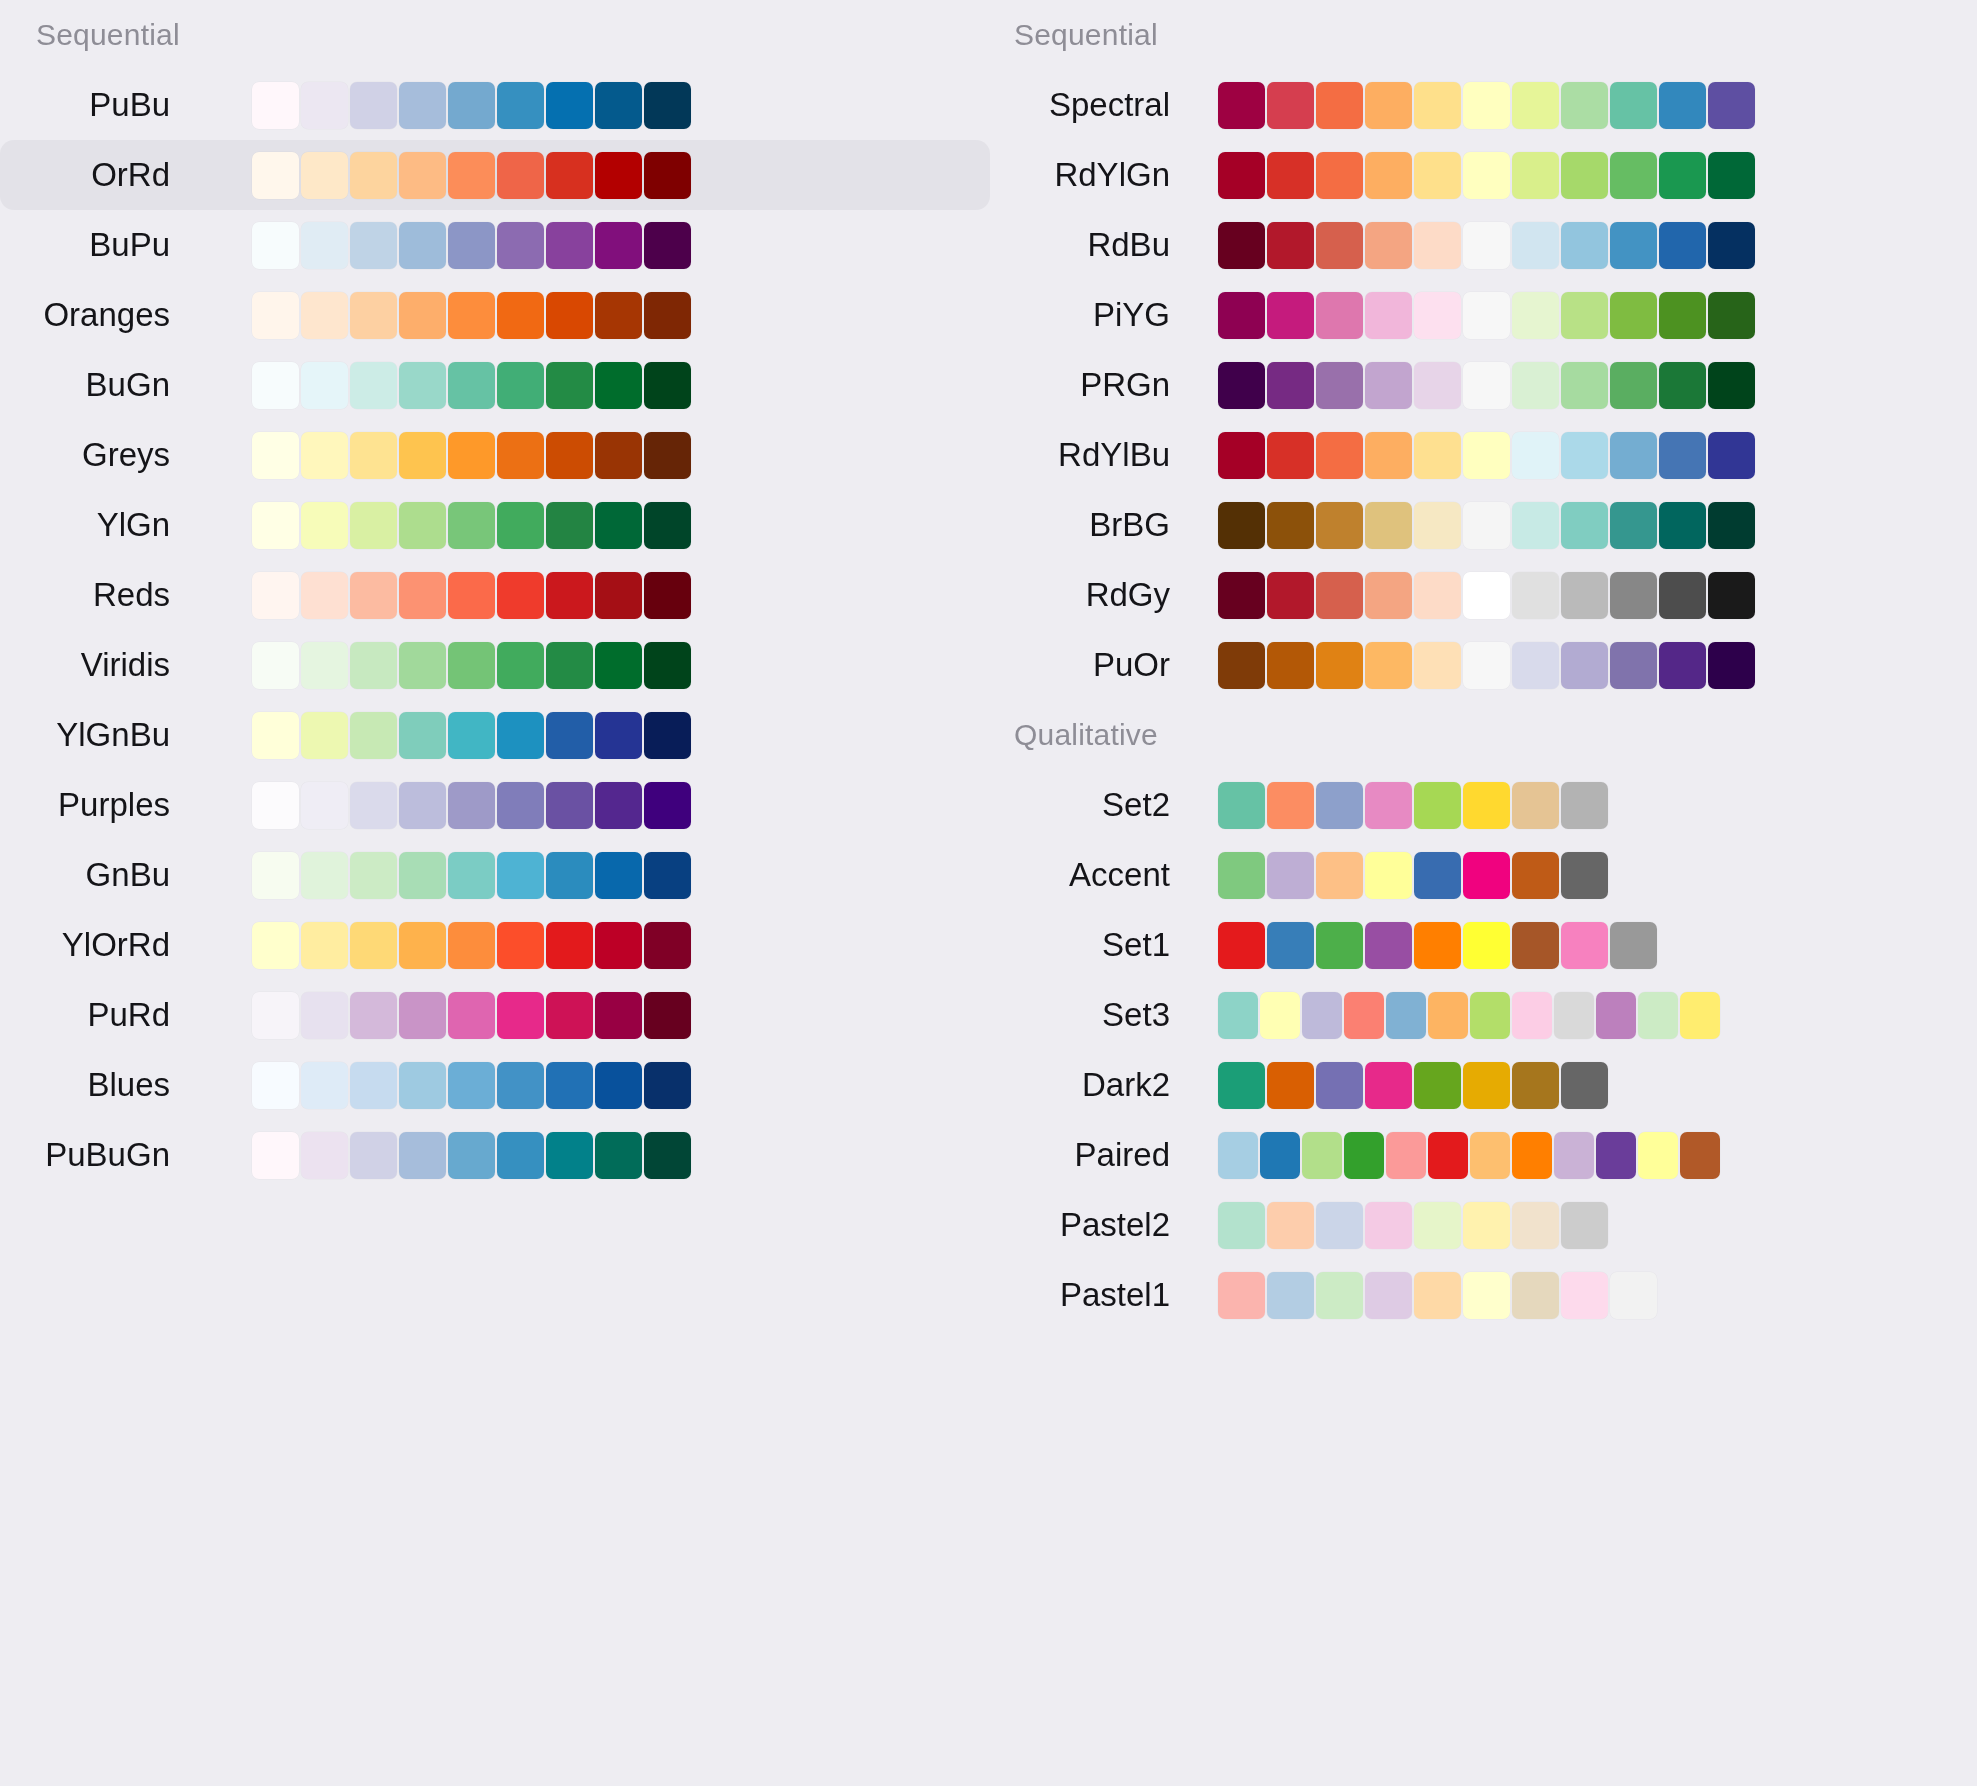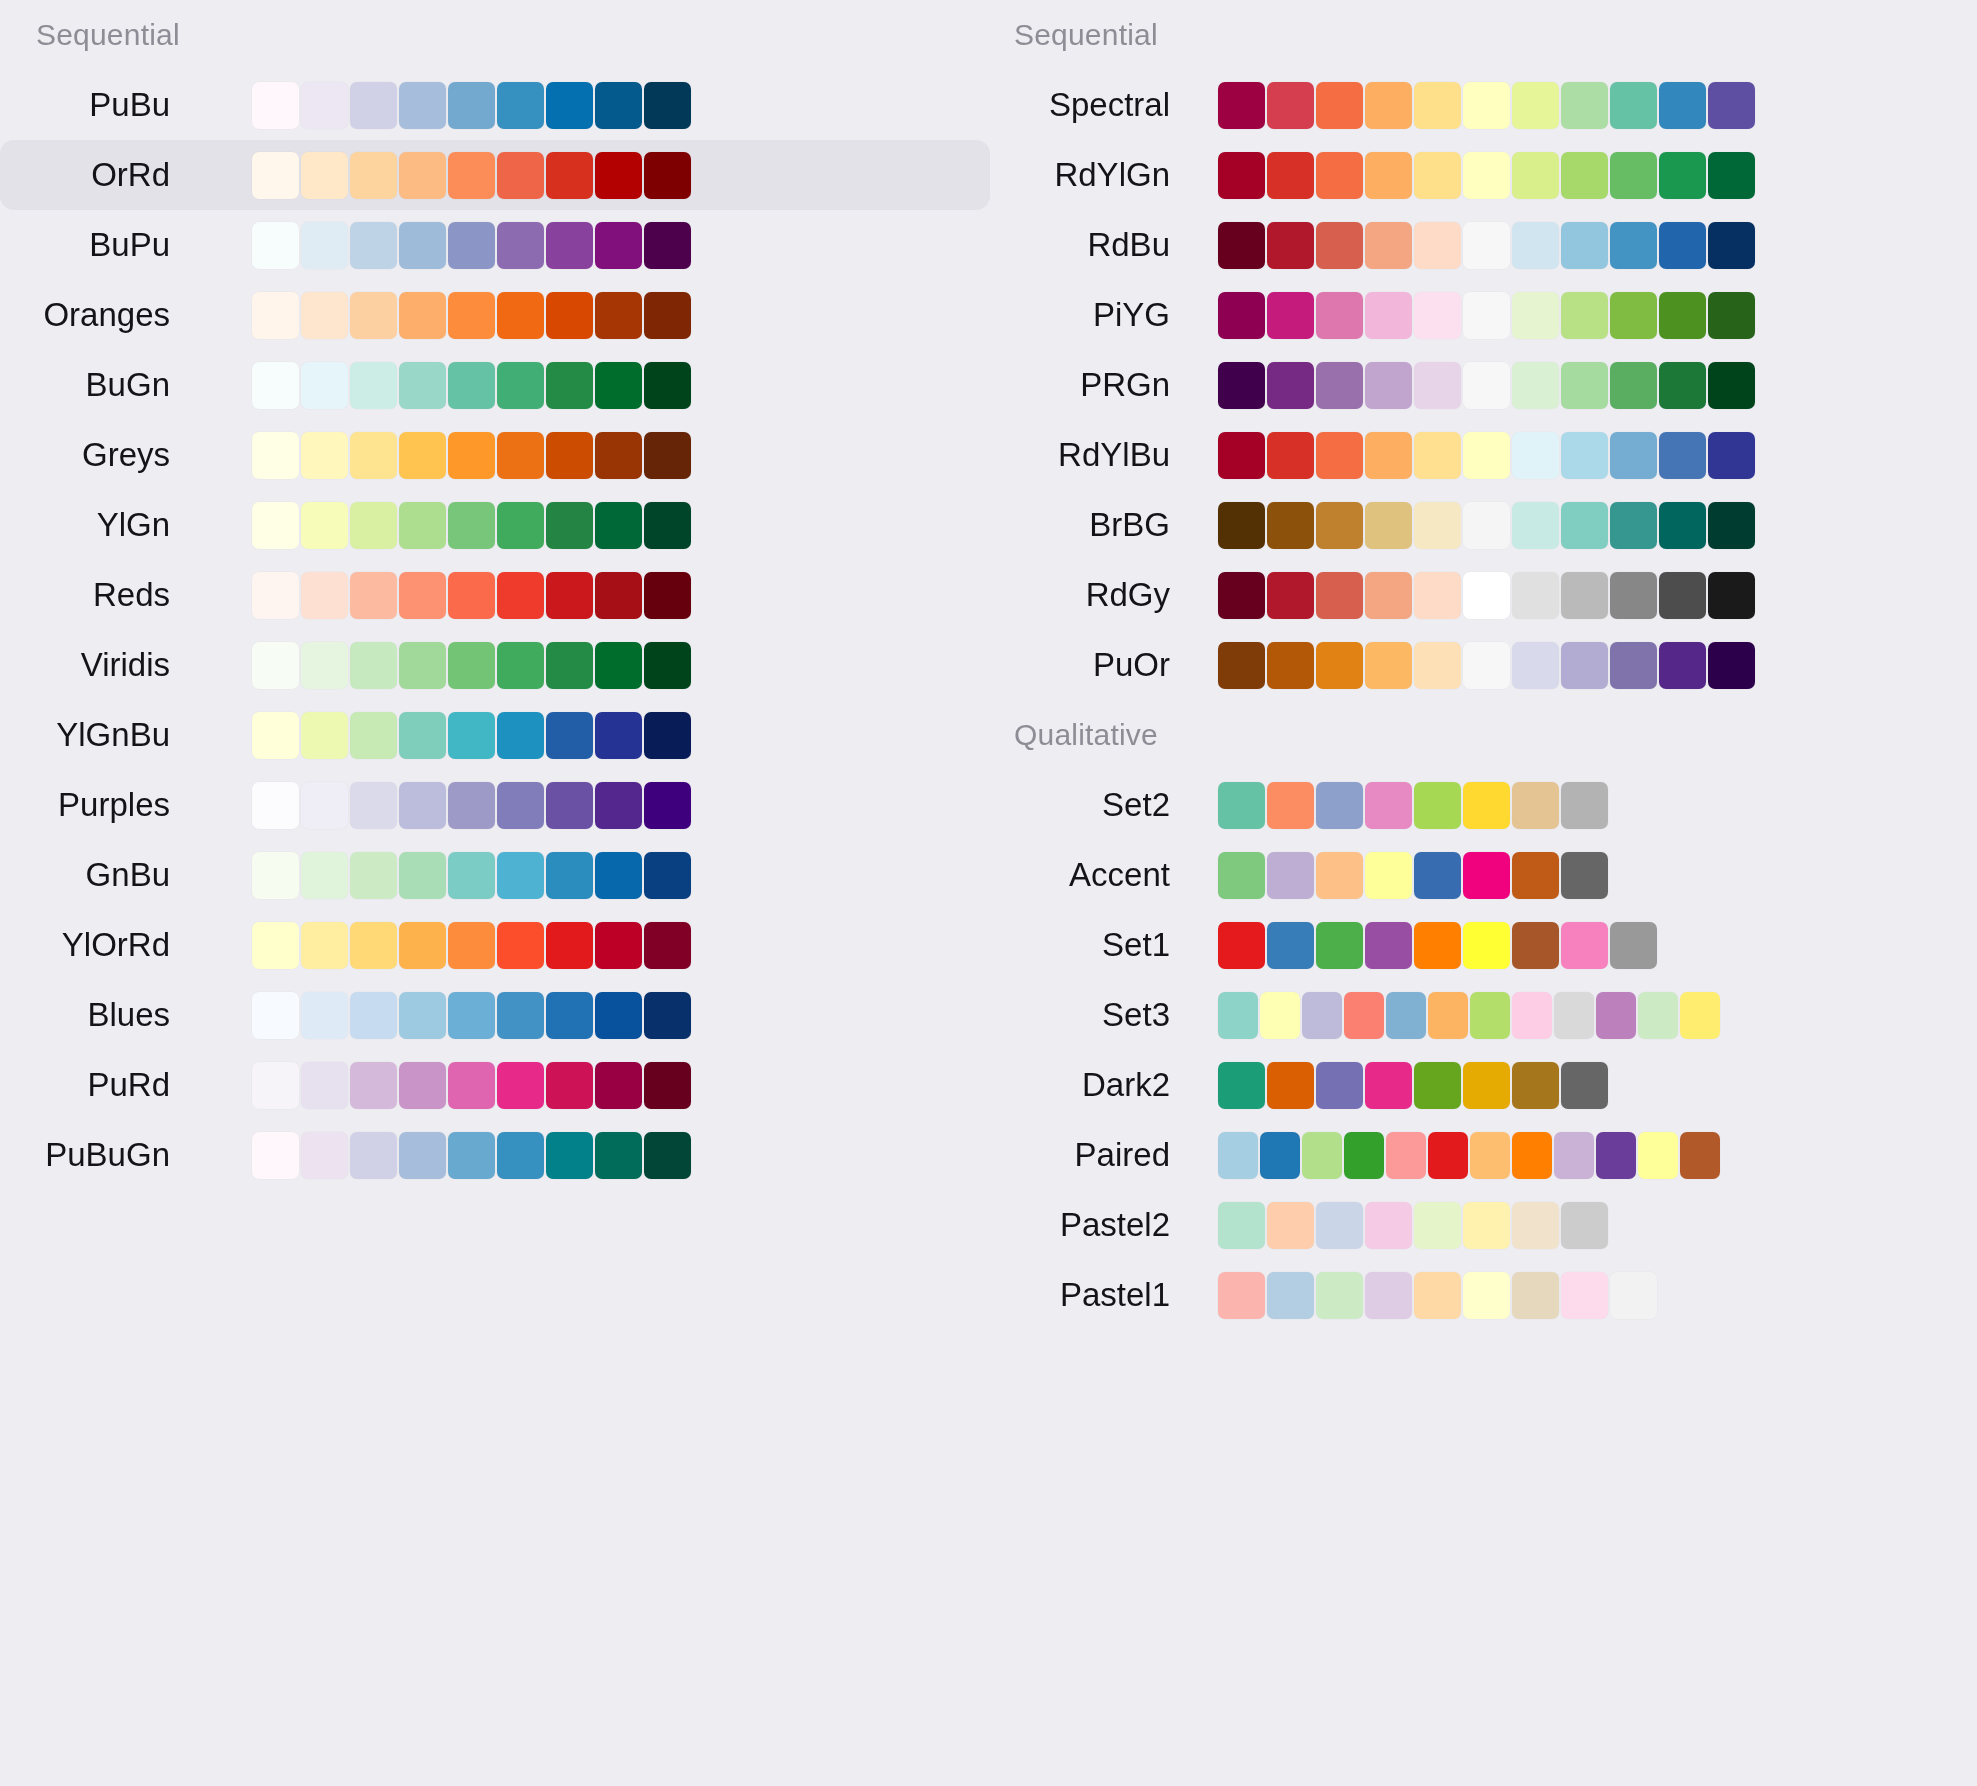--- a/index.html
+++ b/index.html
@@ -245,45 +245,45 @@
             <div class="swatch" style="background: rgb(254, 217, 118);"></div>
             <div class="swatch" style="background: rgb(254, 178, 76);"></div>
             <div class="swatch" style="background: rgb(253, 141, 60);"></div>
             <div class="swatch" style="background: rgb(252, 78, 42);"></div>
             <div class="swatch" style="background: rgb(227, 26, 28);"></div>
             <div class="swatch" style="background: rgb(189, 0, 38);"></div>
             <div class="swatch" style="background: rgb(128, 0, 38);"></div>
           </div>
         </div>
         <div class="palette-row">
+          <div class="row-label">PuRd</div>
+          <div class="swatches sz-wide">
+            <div class="swatch" style="background: rgb(247, 244, 249);"></div>
+            <div class="swatch" style="background: rgb(231, 225, 239);"></div>
+            <div class="swatch" style="background: rgb(212, 185, 218);"></div>
+            <div class="swatch" style="background: rgb(201, 148, 199);"></div>
+            <div class="swatch" style="background: rgb(223, 101, 176);"></div>
+            <div class="swatch" style="background: rgb(231, 41, 138);"></div>
+            <div class="swatch" style="background: rgb(206, 18, 86);"></div>
+            <div class="swatch" style="background: rgb(152, 0, 67);"></div>
+            <div class="swatch" style="background: rgb(103, 0, 31);"></div>
+          </div>
+        </div>
+        <div class="palette-row">
           <div class="row-label">Blues</div>
           <div class="swatches sz-wide">
             <div class="swatch" style="background: rgb(247, 251, 255);"></div>
             <div class="swatch" style="background: rgb(222, 235, 247);"></div>
             <div class="swatch" style="background: rgb(198, 219, 239);"></div>
             <div class="swatch" style="background: rgb(158, 202, 225);"></div>
             <div class="swatch" style="background: rgb(107, 174, 214);"></div>
             <div class="swatch" style="background: rgb(66, 146, 198);"></div>
             <div class="swatch" style="background: rgb(33, 113, 181);"></div>
             <div class="swatch" style="background: rgb(8, 81, 156);"></div>
             <div class="swatch" style="background: rgb(8, 48, 107);"></div>
-          </div>
-        </div>
-        <div class="palette-row">
-          <div class="row-label">PuRd</div>
-          <div class="swatches sz-wide">
-            <div class="swatch" style="background: rgb(247, 244, 249);"></div>
-            <div class="swatch" style="background: rgb(231, 225, 239);"></div>
-            <div class="swatch" style="background: rgb(212, 185, 218);"></div>
-            <div class="swatch" style="background: rgb(201, 148, 199);"></div>
-            <div class="swatch" style="background: rgb(223, 101, 176);"></div>
-            <div class="swatch" style="background: rgb(231, 41, 138);"></div>
-            <div class="swatch" style="background: rgb(206, 18, 86);"></div>
-            <div class="swatch" style="background: rgb(152, 0, 67);"></div>
-            <div class="swatch" style="background: rgb(103, 0, 31);"></div>
           </div>
         </div>
         <div class="palette-row">
           <div class="row-label">PuBuGn</div>
           <div class="swatches sz-wide">
             <div class="swatch" style="background: rgb(255, 247, 251);"></div>
             <div class="swatch" style="background: rgb(236, 226, 240);"></div>
             <div class="swatch" style="background: rgb(208, 209, 230);"></div>
             <div class="swatch" style="background: rgb(166, 189, 219);"></div>
             <div class="swatch" style="background: rgb(103, 169, 207);"></div>

